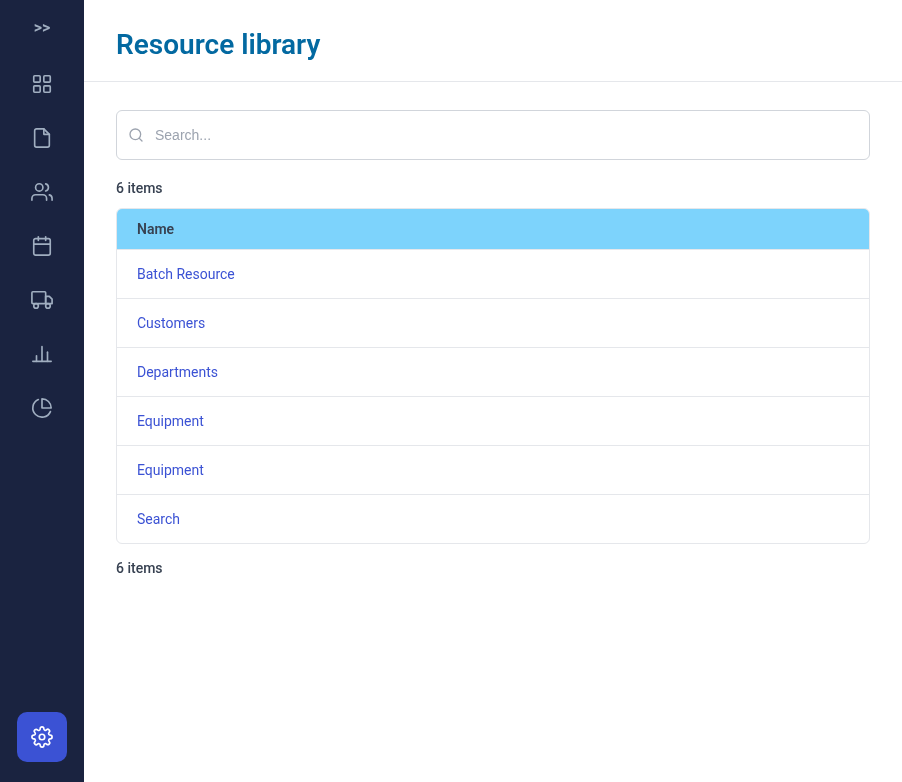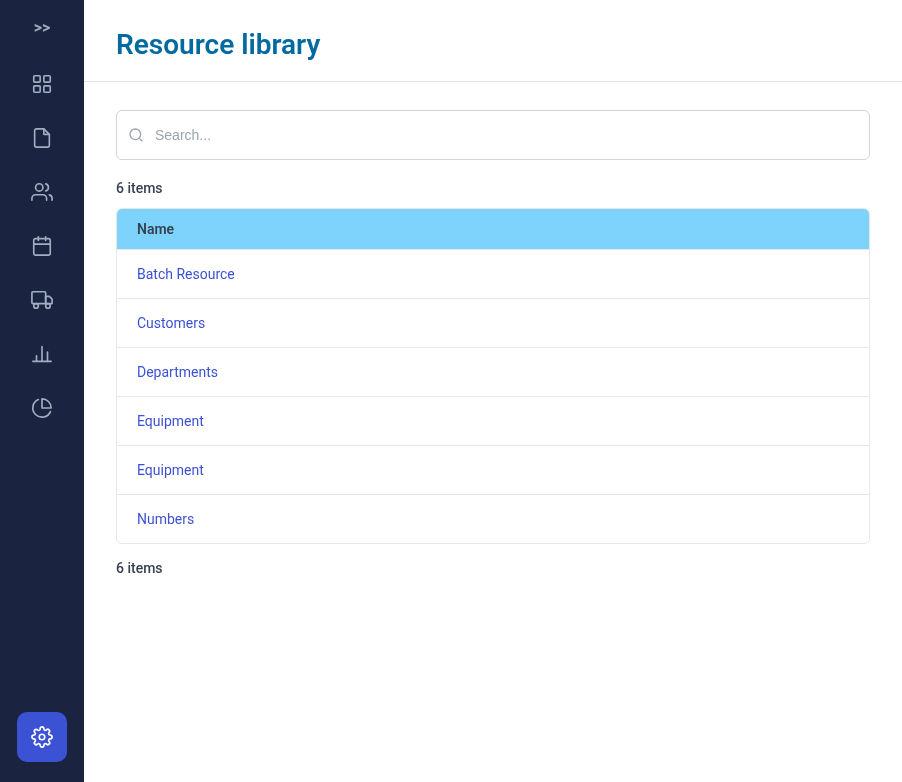--- a/index.html
+++ b/index.html
@@ -330,19 +330,19 @@
       <div class="table-row">
         <a class="table-row-link">Departments</a>
       </div>
       <div class="table-row">
         <a class="table-row-link">Equipment</a>
       </div>
       <div class="table-row">
         <a class="table-row-link">Equipment</a>
       </div>
       <div class="table-row">
-        <a class="table-row-link">Numbers</a>
+        <a class="table-row-link">Search</a>
       </div>
     </div>
 
     <div class="items-count-bottom">6 items</div>
   </div>
 </main>
 
 </body></html>

